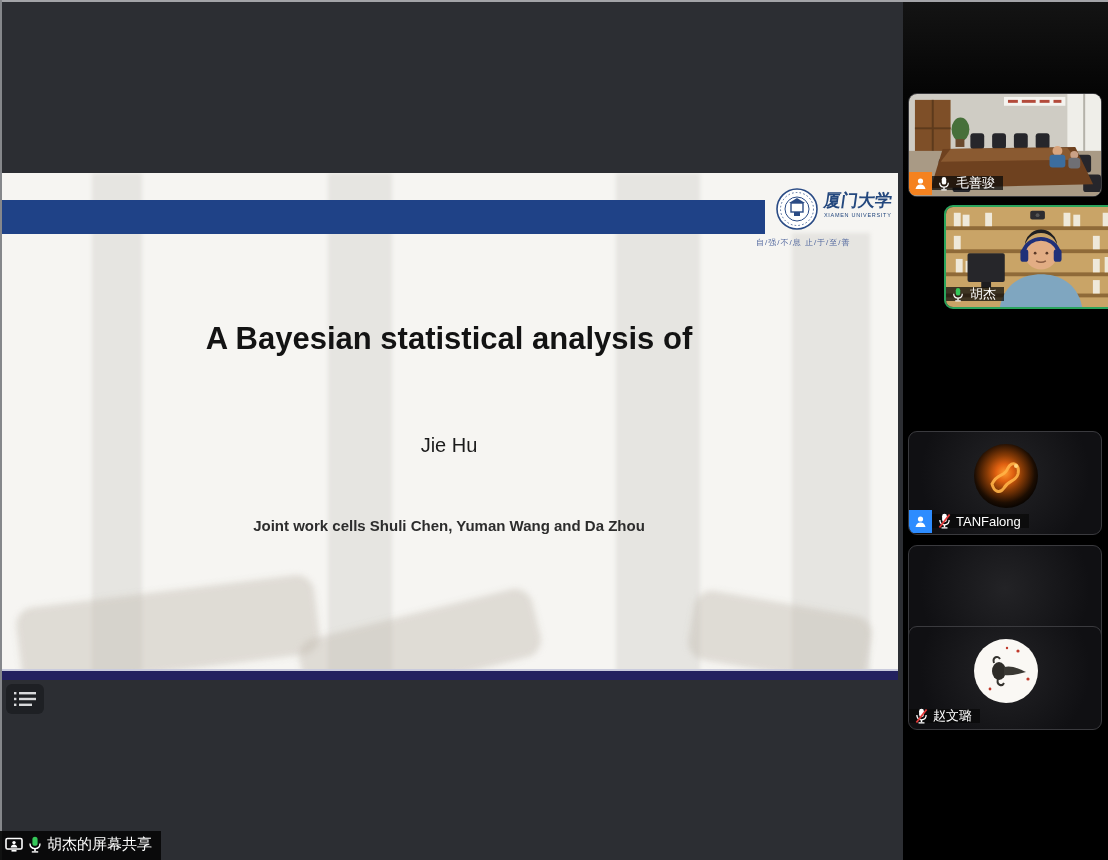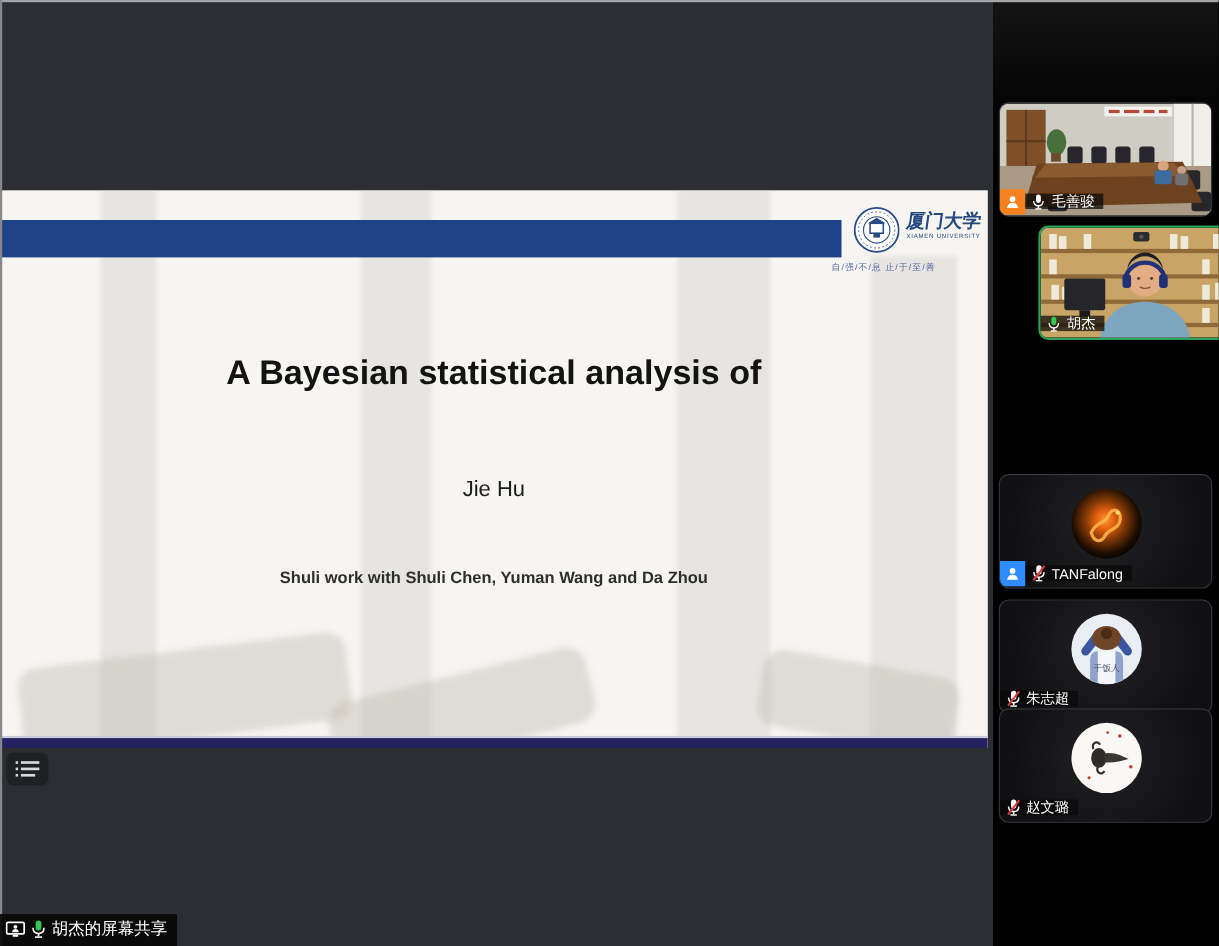--- a/index.html
+++ b/index.html
@@ -45,21 +45,21 @@
   #share-banner{position:absolute;left:0;top:831px;height:27px;display:inline-flex;align-items:center;
                 background:rgba(8,8,8,0.92);padding:0 9px 12px 5px;gap:5px;z-index:50;}
   #share-banner .lbl{font-size:15px;color:#fff;white-space:nowrap;}
 
   
   #sidebar{position:absolute;left:903px;top:0;width:205px;height:860px;
            background:linear-gradient(180deg,#141414 0%,#050505 90px,#000 200px);}
   .tile{position:absolute;left:5px;width:194px;height:104px;border-radius:9px;overflow:hidden;
         background:radial-gradient(circle at 50% 42%,#232326,#101013 75%);border:1px solid #3a3a3e;box-sizing:border-box;}
   .tile.active{border:2px solid #2aa45c;}
-  .t1{top:93px;} .t2{top:205px;margin-left:36px;} .t3{top:318px;} .t4{top:431px;padding-left:39px;} .t5{top:545px;} .t6{top:644px;}
+  .t1{top:93px;} .t2{top:205px;margin-left:36px;} .t3{top:318px;} .t4{top:431px;padding-left:39px;} .t5{top:545px;} .t6{top:626px;}
   .vid{position:absolute;left:0;top:0;width:100%;height:100%;}
   .namebar{position:absolute;left:0;bottom:6px;display:inline-flex;align-items:center;height:14px;
            background:rgba(8,8,8,0.72);padding-right:8px;gap:4px;max-width:95%;}
   .namebar.nopad{padding-left:4px;}
   .badge{width:23px;height:23px;display:flex;align-items:center;justify-content:center;flex:none;}
   .badge.orange{background:#f5821f;} .badge.blue{background:#2d8cff;}
   .pname{font-size:13px;color:#fff;white-space:nowrap;overflow:hidden;text-overflow:ellipsis;}
   .avatar{position:absolute;left:65px;top:12px;width:64px;height:64px;border-radius:50%;overflow:hidden;}
   .av-pasta{background:repeating-linear-gradient(60deg,#f1cd5e 0 4px,#dcab33 4px 8px,#bb8d22 8px 11px,#e7bd49 11px 15px);}
   .av-pasta .band{position:absolute;left:0;top:0;right:0;height:14px;
@@ -99,21 +99,21 @@
           <div id="xmu-zh">厦门大学</div>
           <div id="xmu-en">XIAMEN UNIVERSITY</div>
         </div>
         <div id="xmu-motto">自/强/不/息  止/于/至/善</div>
       </div>
 
       <div id="slide-title">
         <div>A Bayesian statistical analysis of</div>
       </div>
       <div id="slide-author">Jie Hu</div>
-      <div id="slide-credits">Shuli work with Shuli Chen, Yuman Wang and Da Zhou</div>
+      <div id="slide-credits">Joint work cells Shuli Chen, Yuman Wang and Da Zhou</div>
 
       <div id="slide-footer-line"></div>
       <div id="slide-footer"></div>
     </div>
 
     <div id="list-btn">
       <svg width="22" height="16" viewBox="0 0 22 16">
         <g fill="#d8d9db">
           <rect x="0" y="1" width="2.4" height="2.4"></rect>
             <rect x="5" y="1" width="17" height="2.4"></rect>
@@ -271,32 +271,20 @@
           <rect x="6.2" y="12.6" width="1.6" height="2.6" fill="#fff"></rect>
               <rect x="3.8" y="15.2" width="6.4" height="1.4" fill="#fff"></rect>
           <line x1="1.5" y1="15.5" x2="12.5" y2="1.5" stroke="#e23a3a" stroke-width="2"></line>
         </svg>
           </div>
         <span class="pname">TANFalong</span>
       </div>
     </div>
 
     <div class="tile t5">
-      <div class="avatar av-cartoon">
-        <svg width="64" height="64" viewBox="0 0 64 64">
-          <path d="M13 34 L26 17" stroke="#3b55a0" stroke-width="8" stroke-linecap="round"></path>
-          <path d="M51 34 L38 17" stroke="#3b55a0" stroke-width="8" stroke-linecap="round"></path>
-          <ellipse cx="32" cy="22" rx="13" ry="11" fill="#6e4526"></ellipse>
-          <circle cx="32" cy="18" r="5" fill="#4a2c14"></circle>
-          <path d="M17 64 L17 42 Q17 34 25 34 L39 34 Q47 34 47 42 L47 64 Z" fill="#f4f6f8"></path>
-          <path d="M17 64 L17 42 Q17 34 24 34 L24 64 Z" fill="#8fa3cc"></path>
-          <path d="M47 64 L47 42 Q47 34 40 34 L40 64 Z" fill="#8fa3cc"></path>
-          <text x="32" y="52" text-anchor="middle" font-size="8" fill="#44506b" font-family="sans-serif">干饭人</text>
-        </svg>
-      </div>
       <div class="namebar nopad">
         <div class="micwrap">
             <svg width="13" height="16" viewBox="0 0 14 17">
           <rect x="4.4" y="0.8" width="5.2" height="9" rx="2.6" fill="#fff"></rect>
           <path d="M2 7.5 C2 11 4.2 12.6 7 12.6 C9.8 12.6 12 11 12 7.5" fill="none" stroke="#fff" stroke-width="1.4"></path>
           <rect x="6.2" y="12.6" width="1.6" height="2.6" fill="#fff"></rect>
               <rect x="3.8" y="15.2" width="6.4" height="1.4" fill="#fff"></rect>
           <line x1="1.5" y1="15.5" x2="12.5" y2="1.5" stroke="#e23a3a" stroke-width="2"></line>
         </svg>
           </div>

